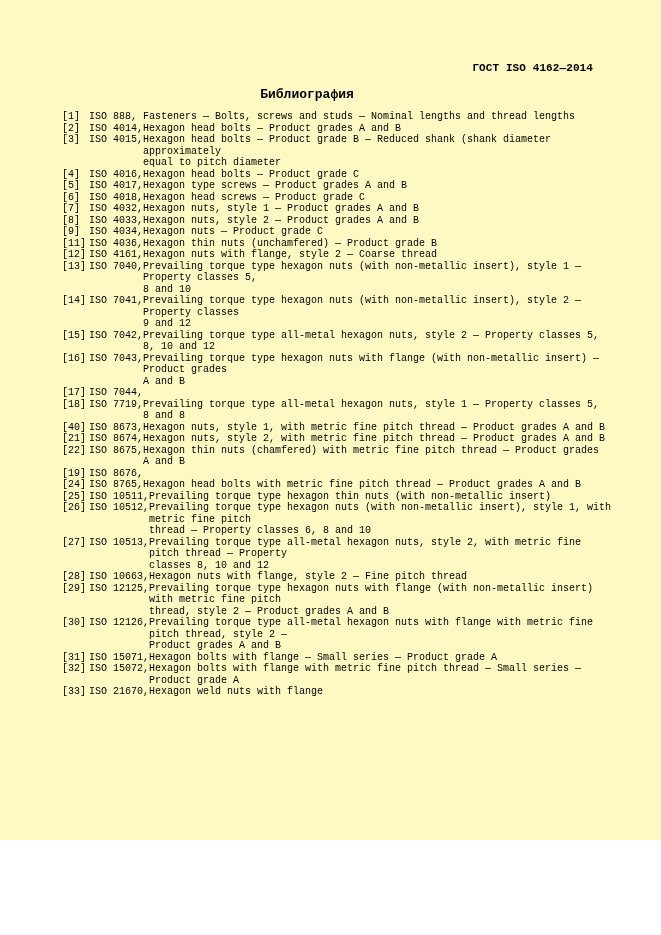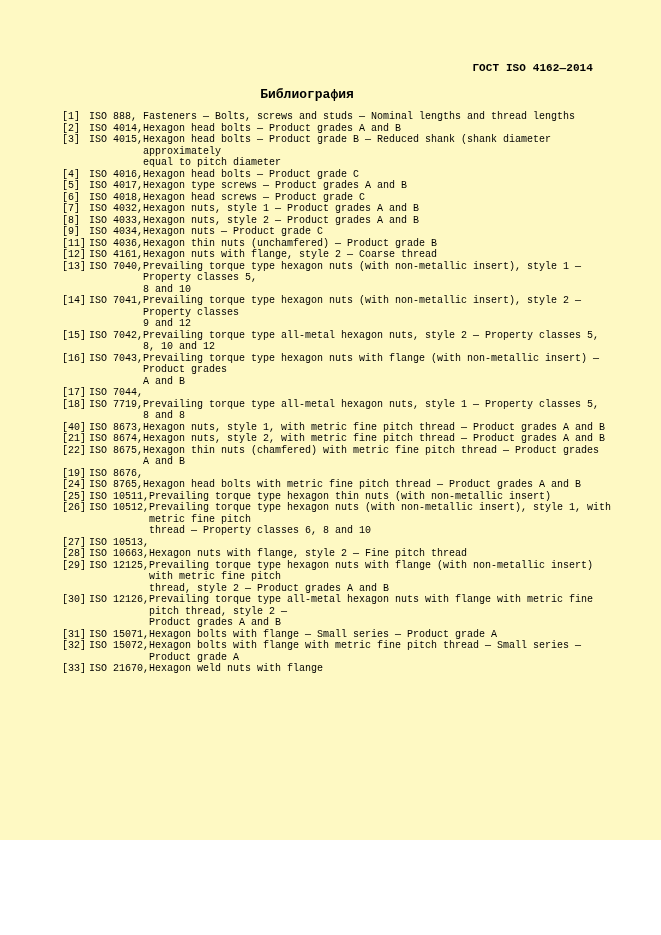--- a/index.html
+++ b/index.html
@@ -186,20 +186,22 @@
       </div>
       <div class="row">
         <span class="ref">[26]</span>
         <span class="code">ISO 10512,</span>
         <span class="text">Prevailing torque type hexagon nuts (with non-metallic insert), style 1, with metric fine pitch
 thread — Property classes 6, 8 and 10</span>
       </div>
       <div class="row">
         <span class="ref">[27]</span>
         <span class="code">ISO 10513,</span>
+        <span class="text">Prevailing torque type all-metal hexagon nuts, style 2, with metric fine pitch thread — Property
+classes 8, 10 and 12</span>
       </div>
       <div class="row">
         <span class="ref">[28]</span>
         <span class="code">ISO 10663,</span>
         <span class="text">Hexagon nuts with flange, style 2 — Fine pitch thread</span>
       </div>
       <div class="row">
         <span class="ref">[29]</span>
         <span class="code">ISO 12125,</span>
         <span class="text">Prevailing torque type hexagon nuts with flange (with non-metallic insert) with metric fine pitch

